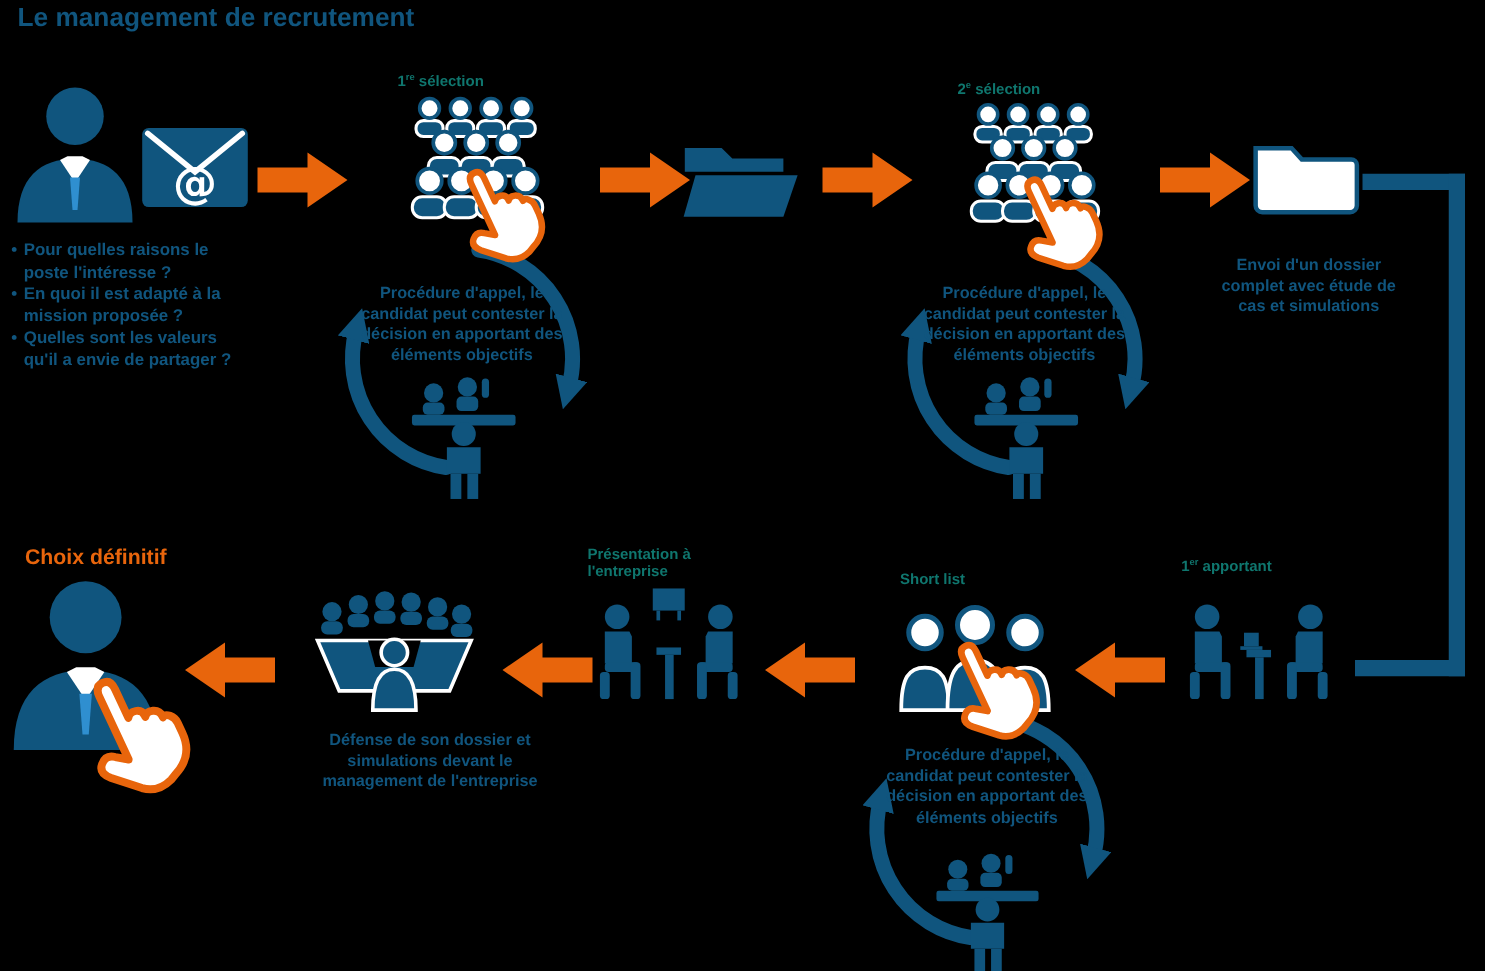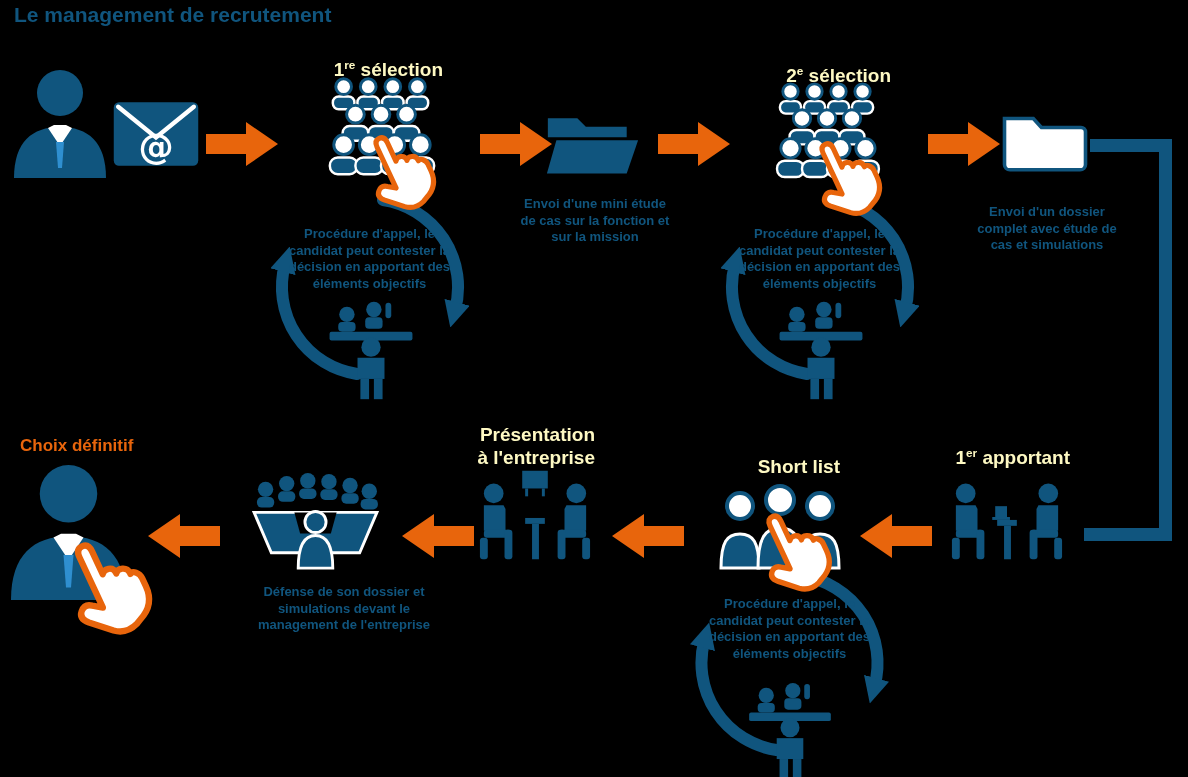--- a/index.html
+++ b/index.html
@@ -5,21 +5,21 @@
   * { margin:0; padding:0; box-sizing:border-box; }
   html,body { background:#000; }
   .stage {
     position:relative; width:1188px; height:777px; background:#000;
     overflow:hidden; font-family:"Liberation Sans", sans-serif;
   }
   .abs { position:absolute; }
   svg { display:block; width:100%; height:100%; overflow:visible; }
 
   .title { left:14px; top:3px; font-size:21px; font-weight:bold; color:#10557e; }
-  .label { font-weight:bold; font-size:19px; color:#fef9c3; text-align:right; line-height:1.2; }
+  .label { font-weight:bold; font-size:12px; color:#0f766e; text-align:left; line-height:1.2; }
   .txt   { font-weight:bold; font-size:13px; color:#10557e; text-align:center; line-height:1.28; }
   .candidate-block { left:8px; top:188px; width:194px; font-weight:bold; font-size:13.5px;
                      color:#10557e; line-height:1.3; }
   .bullets { margin-top:3px; }
   .bullet { position:relative; padding-left:11px; }
   .bullet::before { content:"•"; position:absolute; left:1px; }
   .choix { left:20px; top:436px; font-size:17px; font-weight:bold; color:#e8650c; }
   sup { font-size:0.62em; }
 
   .seg { background:#10557e; }
@@ -140,21 +140,20 @@
         <path d="M0 14 H40 V2 L72 24 L40 46 V34 H0 Z" fill="#e8650c"></path>
       </svg>
   </div>
 
   <div class="abs" style="left:545px; top:110px; width:95px; height:66px;">
     <svg viewBox="0 0 100 68">
       <path d="M3 8 h31 l9 9 h43 v11 H3 Z" fill="#10557e"></path>
       <path d="M12 31 L98 31 L86 66 L2 66 Z" fill="#10557e"></path>
     </svg>
   </div>
-  <div class="abs txt" style="left:520px; top:196px; width:150px;">Envoi d'une mini étude de cas sur la fonction et sur la mission</div>
 
   <div class="abs" style="left:658px; top:120px; width:72px; height:48px;">
     <svg viewBox="0 0 72 48">
         <path d="M0 14 H40 V2 L72 24 L40 46 V34 H0 Z" fill="#e8650c"></path>
       </svg>
   </div>
 
   <div class="abs label" style="left:766px; top:64px; width:125px;">
     <span>2</span><sup>e</sup><span> sélection</span>
   </div>
@@ -244,20 +243,25 @@
       <path d="M5 12 h32 l9 10 h44 a5 5 0 0 1 5 5 v36 a6 6 0 0 1 -6 6 H11 a6 6 0 0 1 -6 -6 Z" fill="#fff" stroke="#10557e" stroke-width="4"></path>
     </svg>
   </div>
   <div class="abs txt" style="left:967px; top:204px; width:160px;">Envoi d'un dossier complet avec étude de cas et simulations</div>
 
   <div class="abs seg" style="left:1090px; top:139px; width:82px; height:13px;"></div>
   <div class="abs seg" style="left:1159px; top:139px; width:13px; height:402px;"></div>
   <div class="abs seg" style="left:1084px; top:528px; width:88px; height:13px;"></div>
 
   <div class="abs candidate-block">
+    <div class="bullets">
+      <div class="bullet">Pour quelles raisons le poste l'intéresse ?</div>
+      <div class="bullet">En quoi il est adapté à la mission proposée ?</div>
+      <div class="bullet">Quelles sont les valeurs qu'il a envie de partager ?</div>
+    </div>
   </div>
 
   <div class="abs choix">Choix définitif</div>
   <div class="abs" style="left:6px; top:460px; width:125px; height:140px;">
     <svg viewBox="0 0 100 112">
       <circle cx="50" cy="27" r="23" fill="#10557e"></circle>
       <path d="M4 112 C4 76 22 61 50 61 C78 61 96 76 96 112 Z" fill="#10557e"></path>
       <path d="M38 62 L50 80 L62 62 L56 59 L44 59 Z" fill="#fff"></path>
       <path d="M46 76 L54 76 L52 102 L48 102 Z" fill="#2f8fd0"></path>
     </svg>
@@ -297,21 +301,21 @@
     </svg>
   </div>
   <div class="abs txt" style="left:222px; top:584px; width:180px;margin-left:32px;">Défense de son dossier et simulations devant le management de l'entreprise</div>
 
   <div class="abs flip" style="left:402px; top:512px; width:72px; height:48px;">
     <svg viewBox="0 0 72 48">
         <path d="M0 14 H40 V2 L72 24 L40 46 V34 H0 Z" fill="#e8650c"></path>
       </svg>
   </div>
 
-  <div class="abs label" style="left:470px; top:424px; width:125px;">Présentation à l'entreprise</div>
+  <div class="abs label" style="left:470px; top:436px; width:125px;">Présentation à l'entreprise</div>
   <div class="abs" style="left:476px; top:466px; width:118px; height:100px;">
     <svg viewBox="0 0 120 100">
       <g fill="#10557e">
         <rect x="47" y="4" width="26" height="18"></rect>
           <rect x="50" y="22" width="3" height="8"></rect>
           <rect x="67" y="22" width="3" height="8"></rect>
         <circle cx="18" cy="27" r="10"></circle>
         <path d="M8 39 h20 l2 4 v22 h-22 z"></path>
         <rect x="8" y="64" width="28" height="8" rx="3"></rect>
           <rect x="29" y="64" width="8" height="30" rx="3"></rect>

